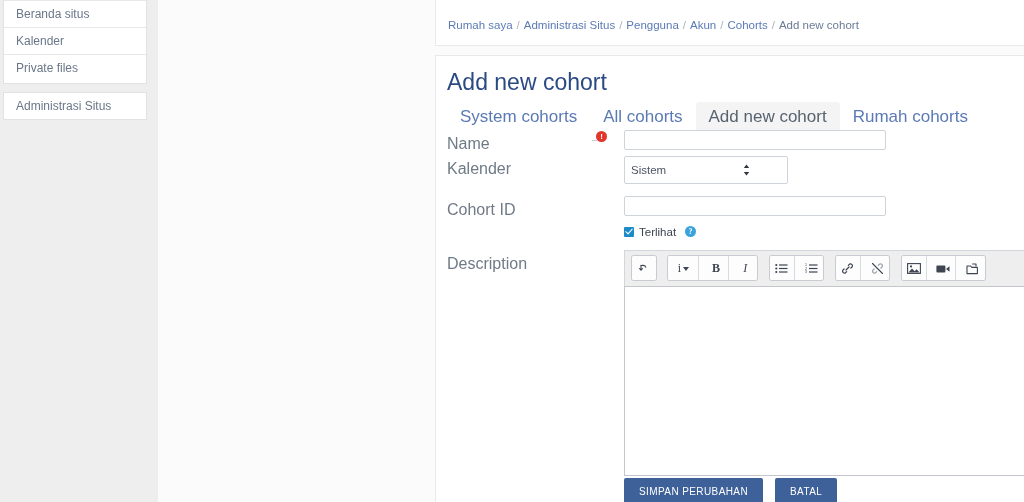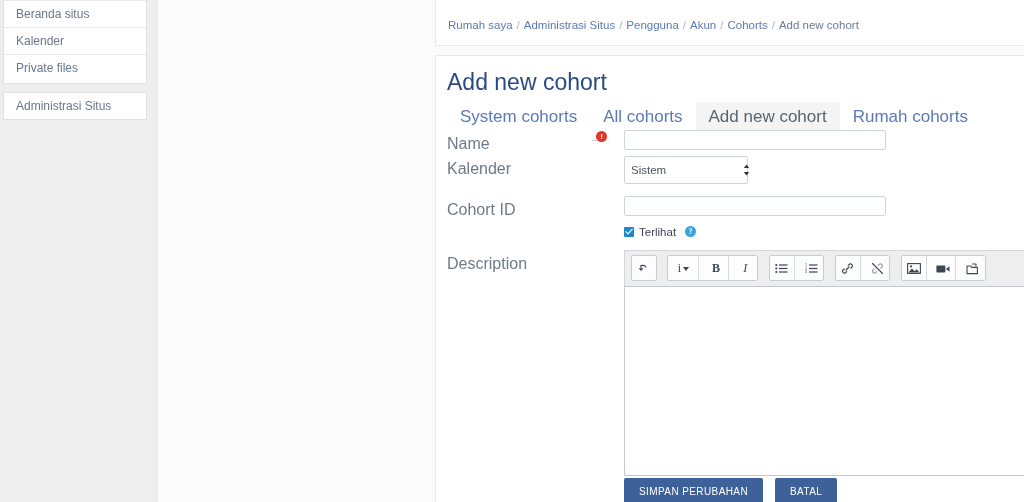--- a/index.html
+++ b/index.html
@@ -224,21 +224,21 @@
     outline: none;
   }
   #input-name     { left: 188px; top: 74px;  width: 262px; }
   #input-cohortid { left: 188px; top: 140px; width: 262px; }
 
   
   #select-context {
     position: absolute;
     left: 188px;
     top: 100px;
-    width: 124px;
+    width: 164px;
     height: 28px;
     box-sizing: border-box;
     background: #ffffff;
     border: 1px solid #cfd4da;
     border-radius: 2px;
     font-size: 11.5px;
     color: #4b5563;
     padding: 0 6px;
     font-family: "Liberation Sans", sans-serif;
     -webkit-appearance: none;

